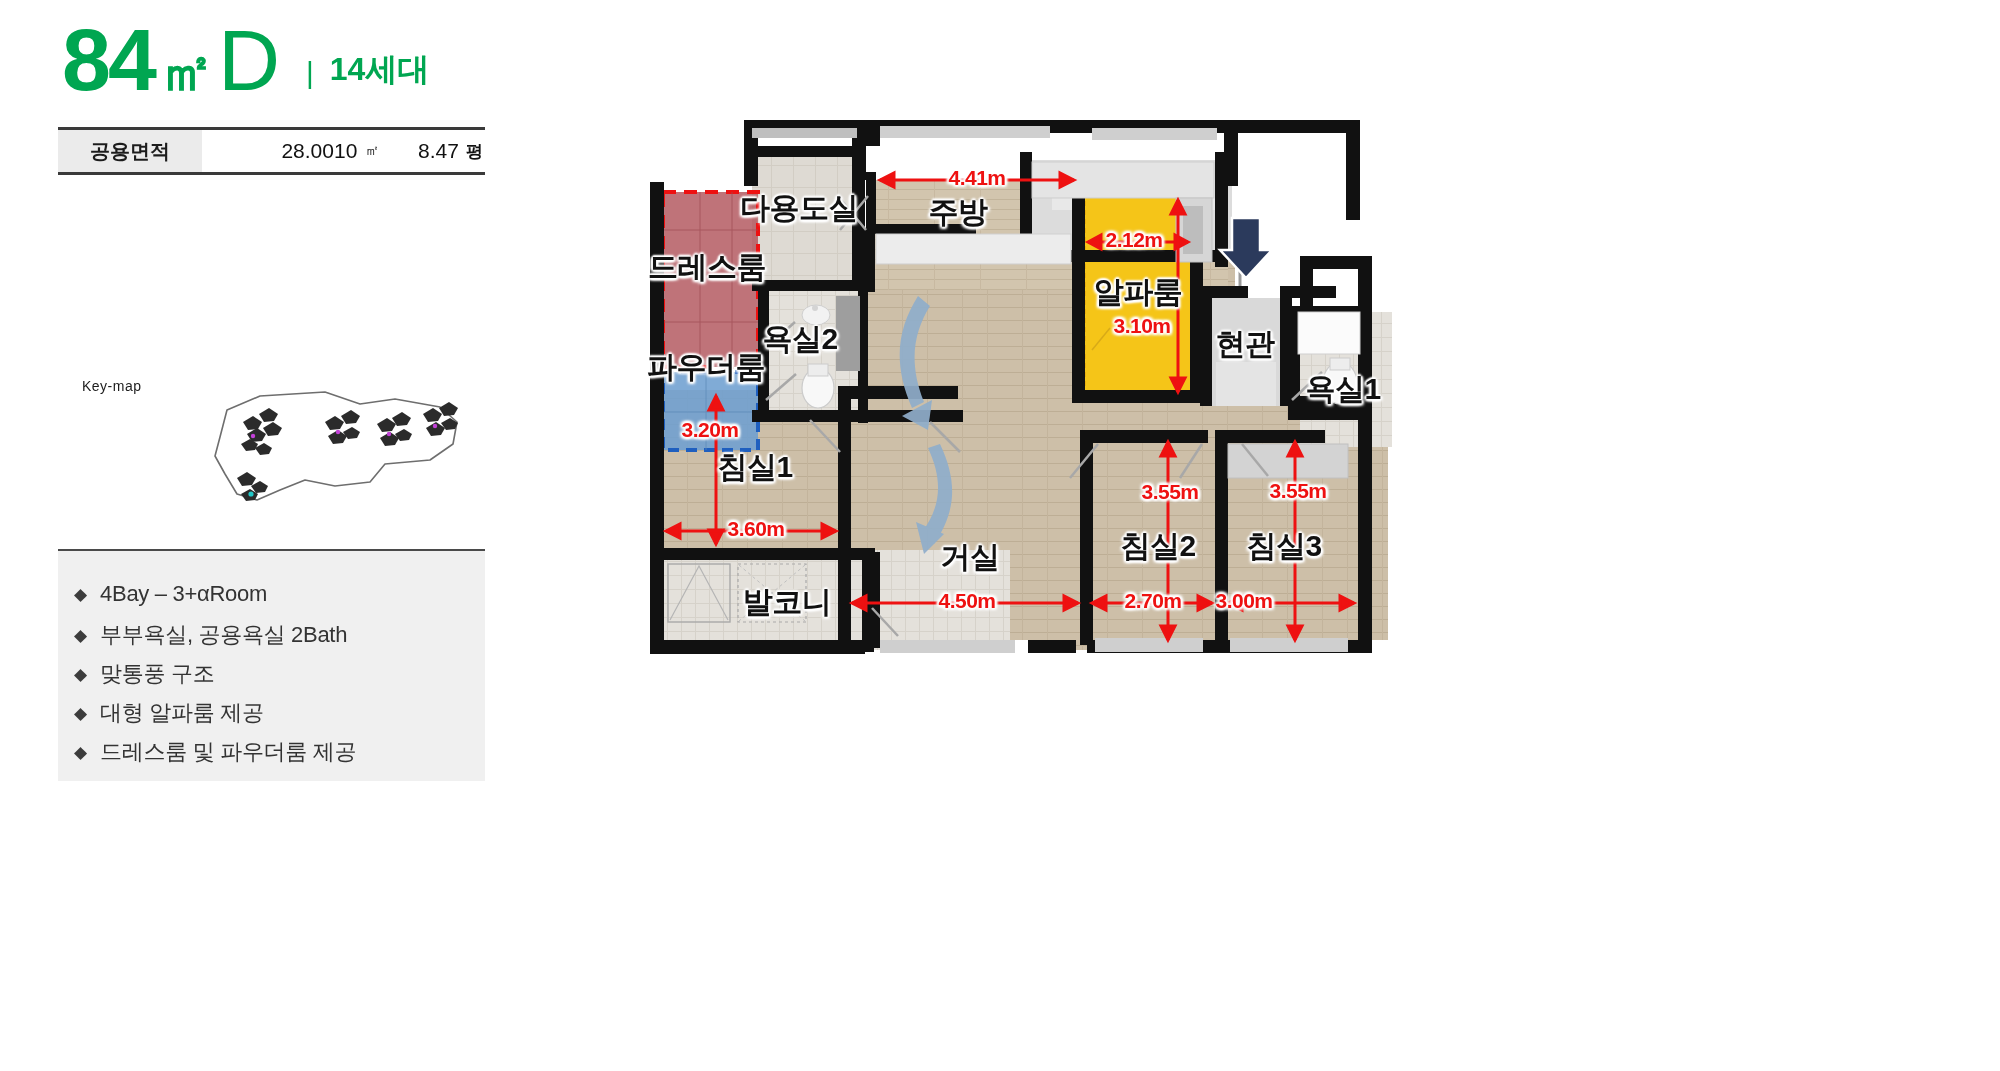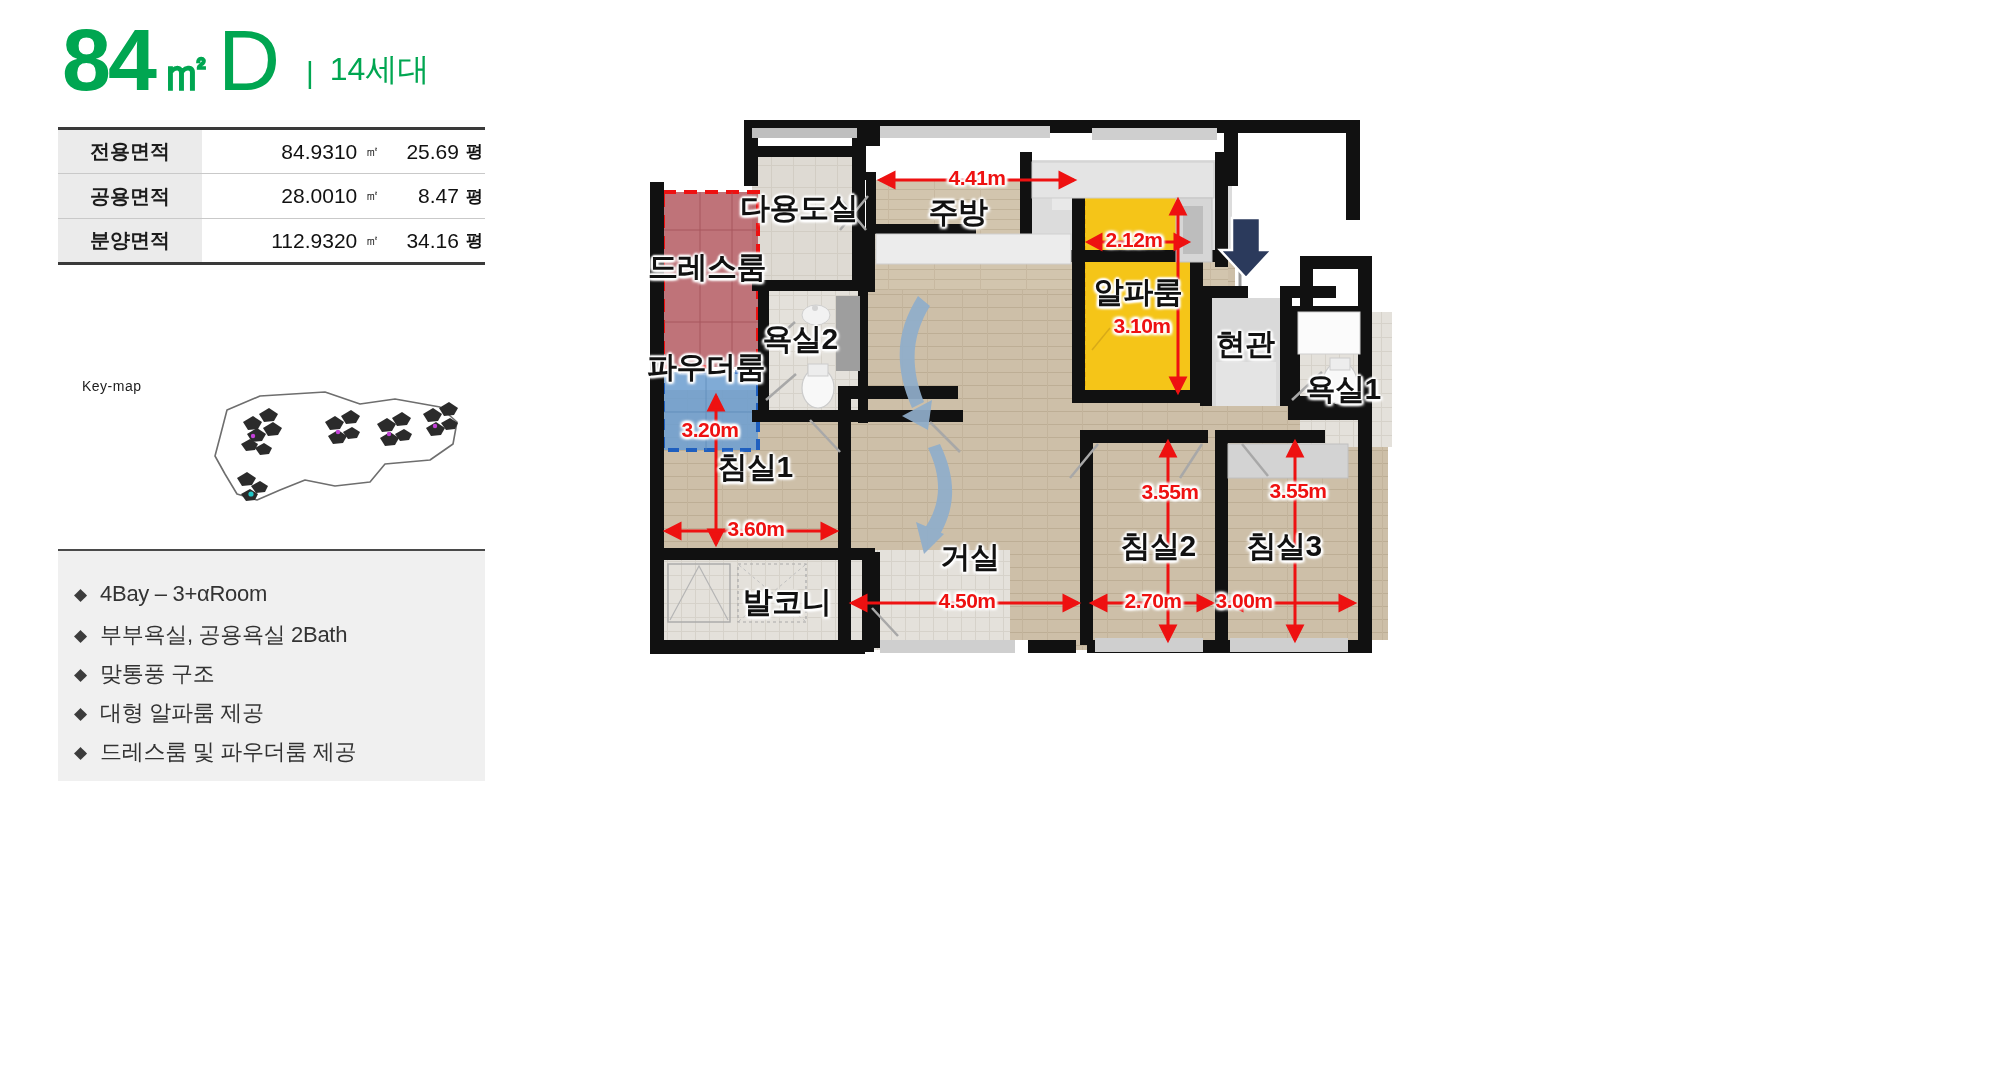--- a/index.html
+++ b/index.html
@@ -28,21 +28,21 @@
   }
   .t-letter {
     font-size: 86px; font-weight: 400; color: #00a651;
     margin-left: 4px; line-height: 0.95;
   }
   .t-sep {
     font-size: 30px; color: #00a651; margin: 0 16px 12px 26px;
     font-weight: 400;
   }
   .t-count {
-    font-size: 32px; color: #00a651; font-weight: 400;
+    font-size: 32px; color: #00a651; font-weight: 700;
     margin-bottom: 10px;
   }
 
   
   #area-table {
     position: absolute; left: 58px; top: 127px;
     width: 427px; border-collapse: collapse;
   }
   #area-table tr { height: 45px; }
   #area-table td { border-bottom: 1px solid #c9c9c9; }
@@ -119,38 +119,24 @@
         <span>㎡</span>
       </span>
       <span class="t-letter">D</span>
       <span class="t-sep">|</span>
       <span class="t-count">14세대</span>
     </div>
 
     <table id="area-table">
       <tbody>
         <tr>
-          <td class="lbl">전용면적</td>
-          <td class="sqm">84.9310</td>
-          <td class="sqm-u">㎡</td>
-          <td class="py">25.69</td>
-          <td class="py-u">평</td>
-        </tr>
-        <tr>
           <td class="lbl">공용면적</td>
           <td class="sqm">28.0010</td>
           <td class="sqm-u">㎡</td>
           <td class="py">8.47</td>
-          <td class="py-u">평</td>
-        </tr>
-        <tr>
-          <td class="lbl">분양면적</td>
-          <td class="sqm">112.9320</td>
-          <td class="sqm-u">㎡</td>
-          <td class="py">34.16</td>
           <td class="py-u">평</td>
         </tr>
       </tbody>
     </table>
 
     <div id="keymap-label">Key-map</div>
 
     <svg id="keymap-svg" width="300" height="150" viewBox="0 0 300 150">
       <path d="M35,55 L42,28 L75,14 L140,10 L175,22 L210,17 L255,25 L272,40 L268,62
                L245,78 L200,82 L185,100 L150,104 L120,98 L95,108 L72,118 L52,112

